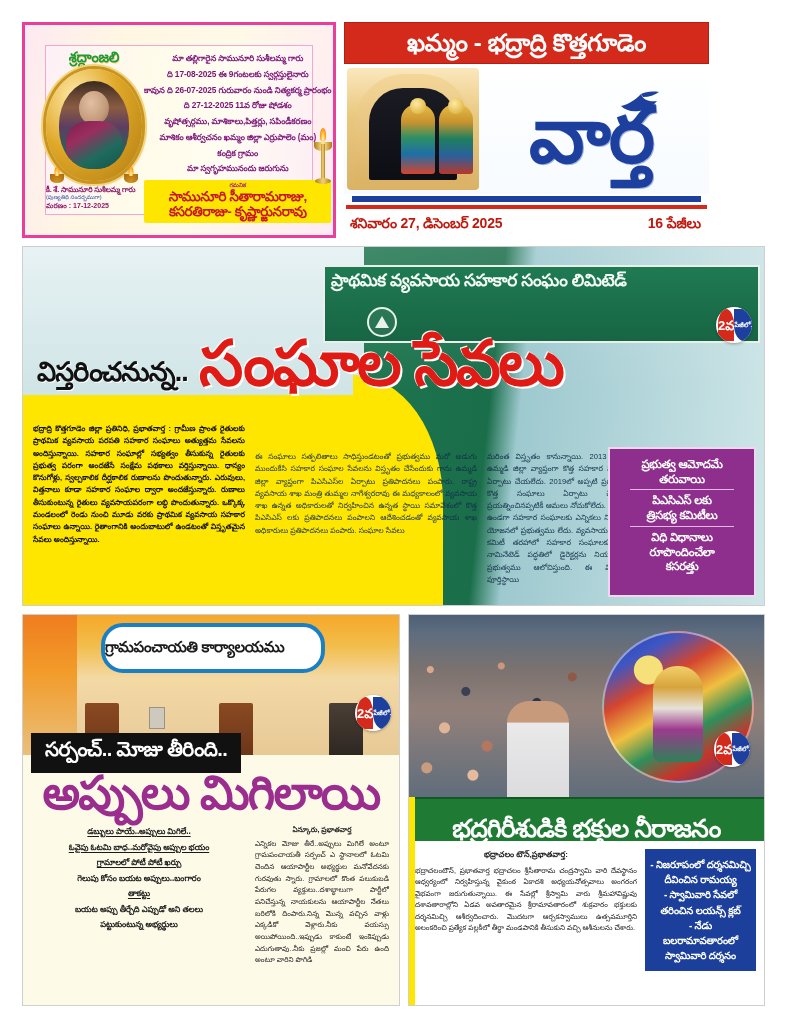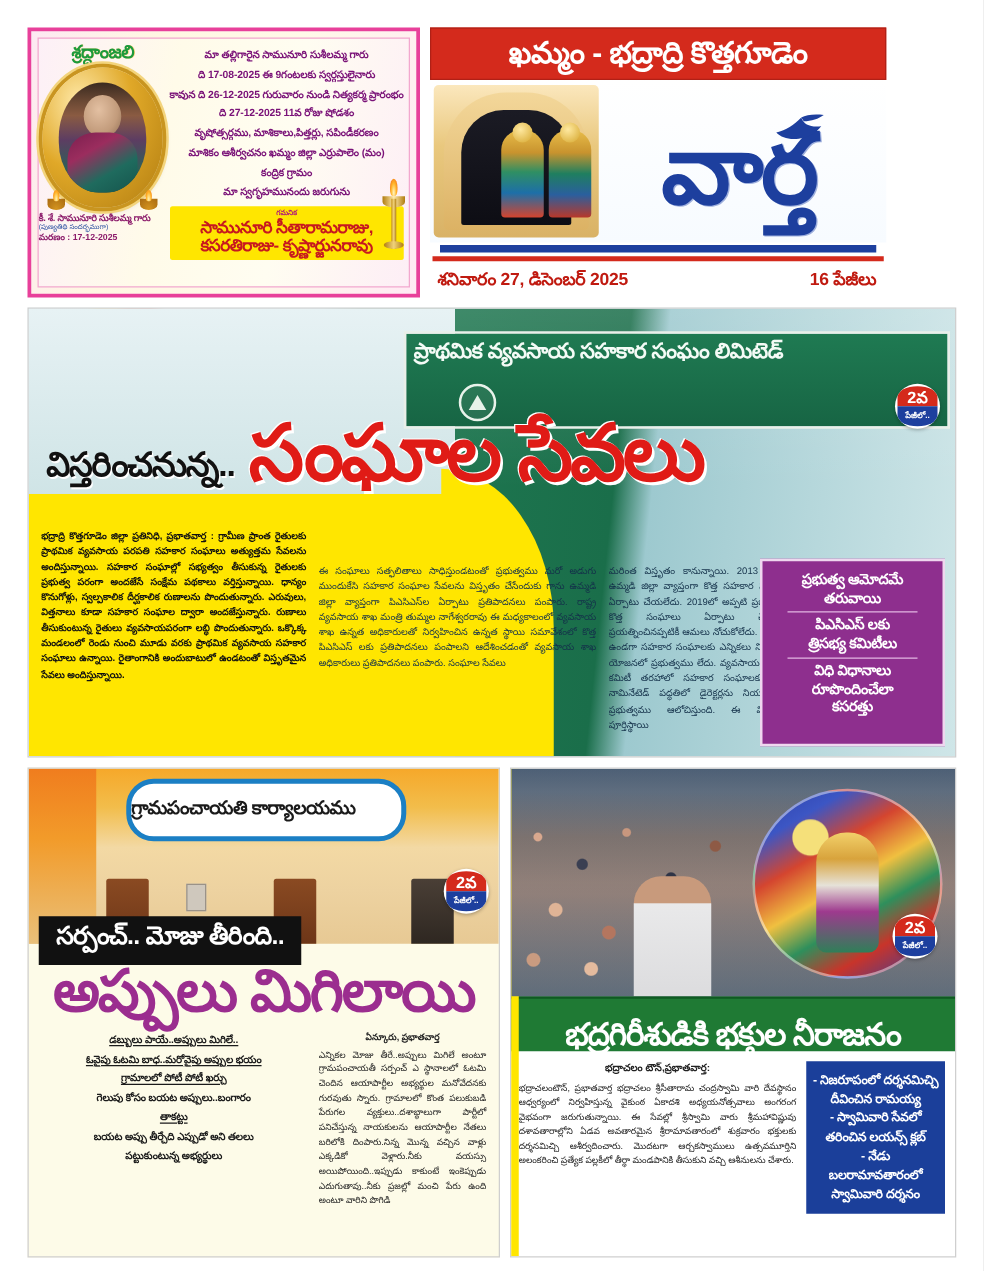--- a/index.html
+++ b/index.html
@@ -20,21 +20,21 @@
   
   .top-strip { display: flex; gap: 8px; height: 216px; }
 
   
   .obit {
     position: relative;
     width: 314px; height: 216px;
     border: 3px solid #e8409a;
     background: linear-gradient(105deg,#fde9f2 0%, #fff7e2 28%, #fff9e8 60%, #ffeaf4 100%);
     overflow: hidden;
-    padding: 5px;
+    padding: 20px;
   }
   .obit-inner {
     position: relative; width: 100%; height: 100%;
     border: 1px solid #f2a8cf;
     background: linear-gradient(100deg,#fdf0f7 0%, #fffbe9 35%, #fffdf1 65%, #fdeef6 100%);
     display: flex;
   }
   .obit-left { width: 126px; position: relative; padding-top: 4px; }
   .obit-sradh {
     text-align: center; font-size: 14.5px; font-weight: bold;
@@ -245,21 +245,21 @@
   }
   .lp-line {
     color: #ffffff; font-size: 11.5px; font-weight: bold;
     line-height: 1.28; letter-spacing: -.3px;
   }
   .lp-sep { height: 1px; background: #e2b6e2; margin: 3px 14px; }
   .badge {
     width: 36px; height: 36px; border-radius: 50%;
     background: #ffffff; padding: 2px;
     box-shadow: 0 1px 3px rgba(0,0,0,.3);
-    display:flex; flex-direction: column; overflow: hidden;
+    display:flex; flex-direction: row; overflow: hidden;
   }
   .badge-top {
     flex: 1; background: #d42a1c; color: #fff;
     display:flex; align-items:center; justify-content:center;
     font-size: 13px; font-weight: bold; line-height: 1;
     border-radius: 50% 50% 0 0;
   }
   .badge-bot {
     flex: 1; background: #1d3f9e; color: #fff;
     display:flex; align-items:center; justify-content:center;
@@ -394,21 +394,21 @@
             <div class="nm">కీ. శే. సామునూరి సుశీలమ్మ గారు</div>
             <div class="sub">(పుణ్యతిథి సందర్భముగా)</div>
             <div class="dt">మరణం : 17-12-2025</div>
           </div>
         </div>
 
         <div class="obit-right">
           <div class="obit-lines">
             <div class="l">మా తల్లిగారైన సామునూరి సుశీలమ్మ గారు</div>
             <div class="l">ది 17-08-2025 ఈ 9గంటలకు స్వర్గస్తులైనారు</div>
-            <div class="l">కావున ది 26-12-2025 గురువారం నుండి నిత్యకర్మ ప్రారంభం</div>
+            <div class="l">కావున ది 26-07-2025 గురువారం నుండి నిత్యకర్మ ప్రారంభం</div>
             <div class="l">ది 27-12-2025 11వ రోజు షోడశం</div>
             <div class="l">వృషోత్సర్గము, మాశికాలు,పిత్తర్లు, సపిండీకరణం</div>
             <div class="l">మాశికం ఆశీర్వచనం ఖమ్మం జిల్లా ఎర్రుపాలెం (మం)</div>
             <div class="l">కంద్రిక గ్రామం</div>
             <div class="l">మా స్వగృహమునందు జరుగును</div>
           </div>
           <div class="obit-yellow">
             <div class="small">గమనిక</div>
             <div class="names" style="white-space:pre-line">సామునూరి సీతారామరాజు,
 కసరతిరాజు- కృష్ణార్జునరావు</div>

